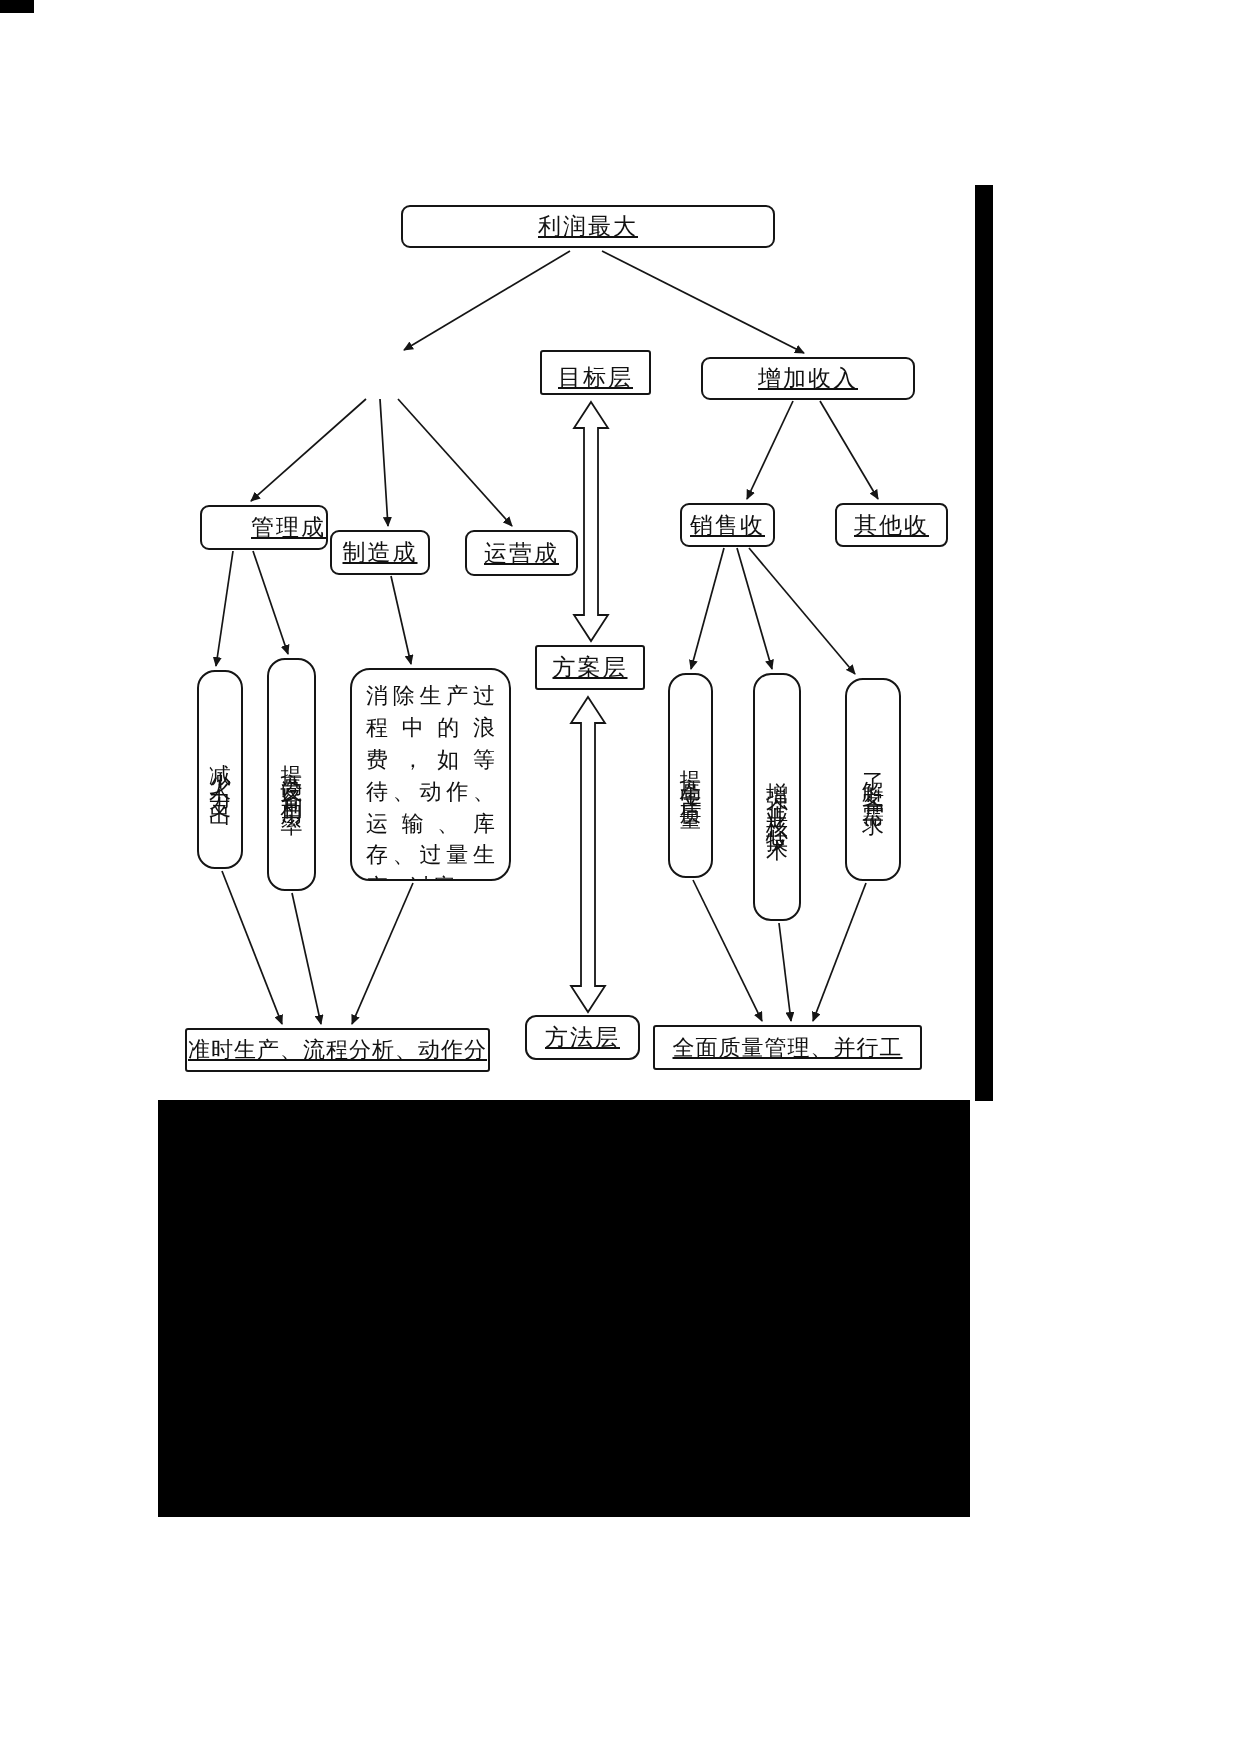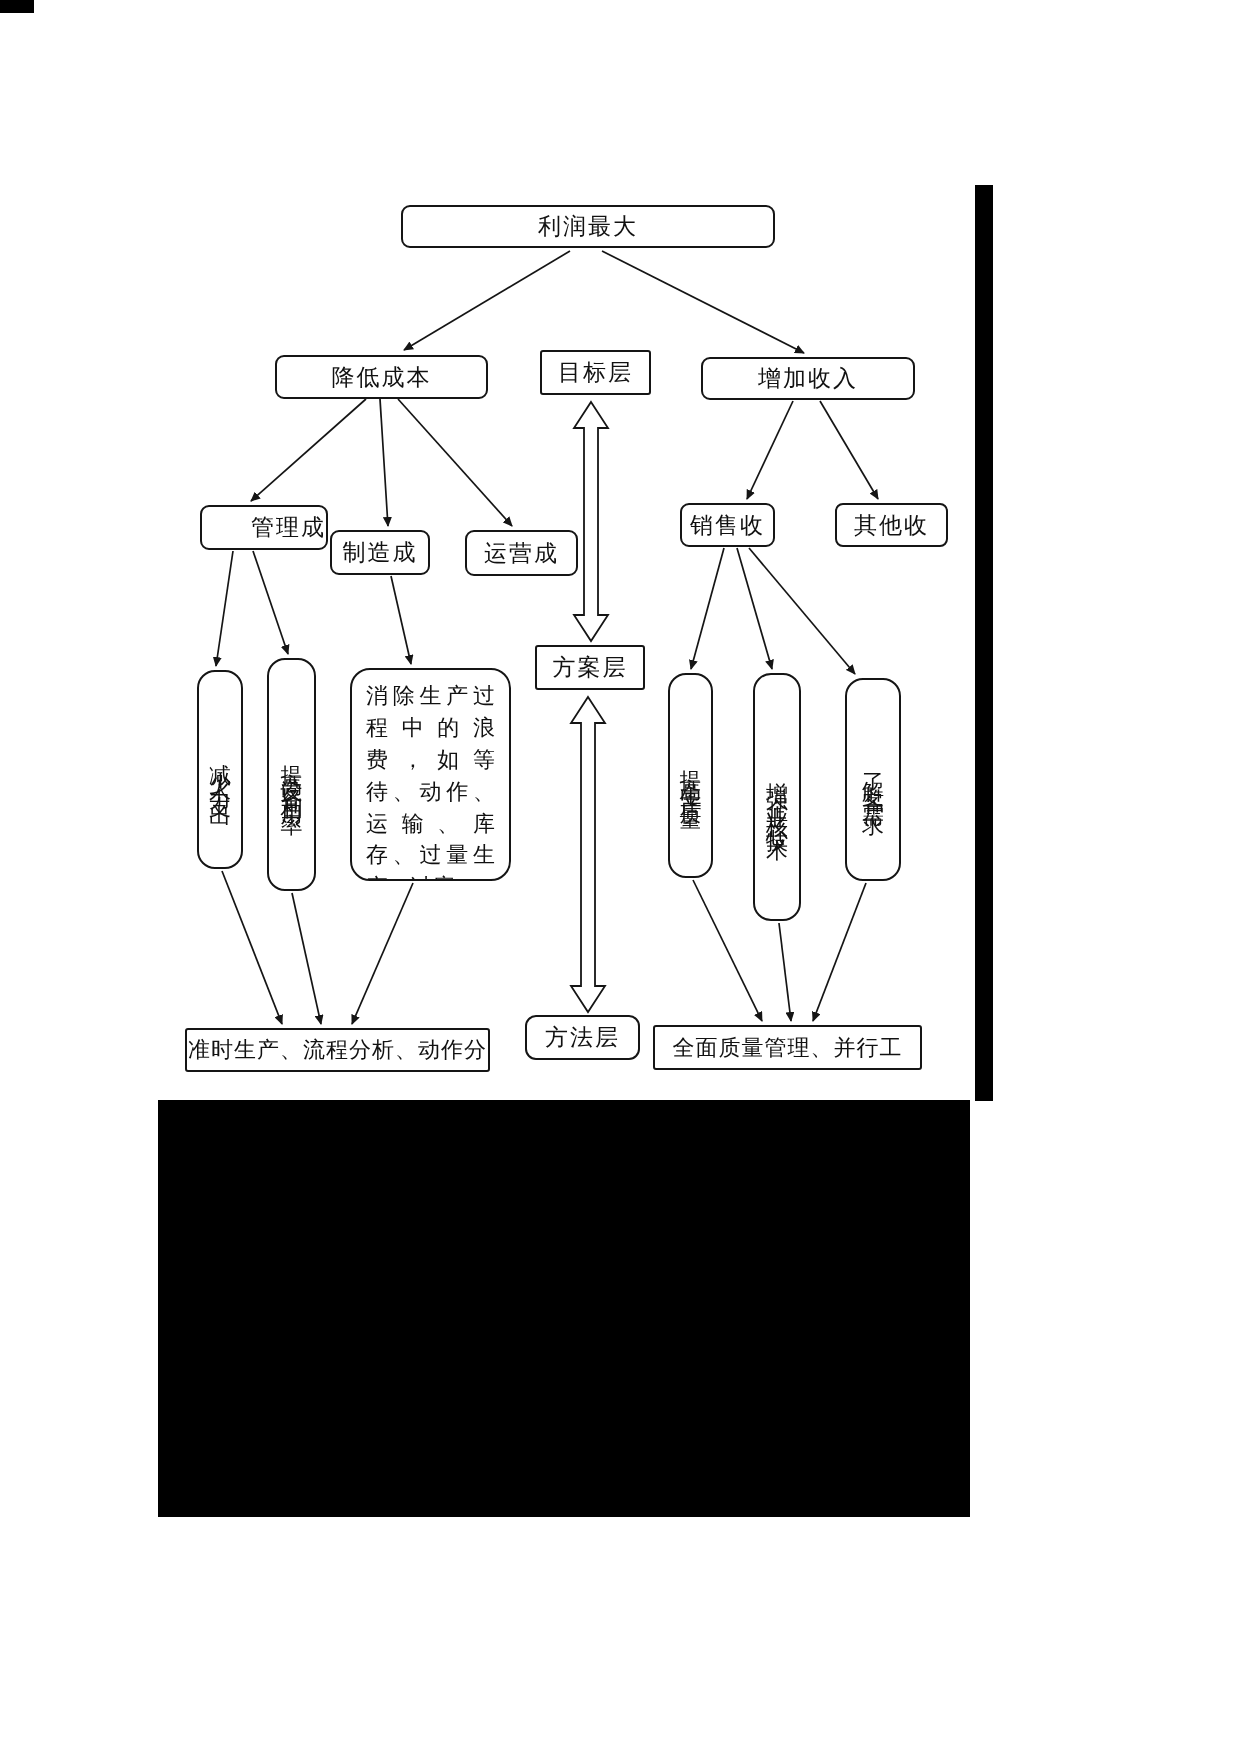--- a/index.html
+++ b/index.html
@@ -1,20 +1,20 @@
 <!DOCTYPE html>
 <html><head>
 <meta charset="utf-8">
 <style>
   html,body{margin:0;padding:0;background:#e8e8e8;}
   #page{position:relative;width:1240px;height:1754px;background:#ffffff;overflow:hidden;
         font-family:"Liberation Serif","DejaVu Serif",serif;color:#111;}
   .box{position:absolute;border:2px solid #151515;background:#fff;display:flex;
        align-items:center;justify-content:center;font-size:23px;letter-spacing:2px;
-       box-sizing:border-box;text-align:center;}
+       box-sizing:border-box;text-align:center;text-decoration:underline;}
   .r8{border-radius:9px;}
   .r2{border-radius:3px;}
   .rbig{border-radius:18px;}
   .vbox{position:absolute;border:2px solid #151515;background:#fff;display:flex;
         align-items:center;justify-content:center;font-size:22px;box-sizing:border-box;
         overflow:hidden;}
   .vbox span{writing-mode:vertical-rl;text-orientation:upright;letter-spacing:8px;line-height:1.1;}
   .wastebox{position:absolute;border:2px solid #151515;background:#fff;border-radius:20px;
         box-sizing:border-box;font-size:22px;line-height:1.45;padding:10px 14px;
         text-align:justify;text-justify:inter-character;overflow:hidden;}
@@ -64,25 +64,22 @@
 
     <polygon class="dbl" points="591,402 608,428 598,428 598,615 608,615 591,641 574,615 584,615 584,428 574,428"></polygon>
 
     <polygon class="dbl" points="588,697 605,723 595,723 595,986 605,986 588,1012 571,986 581,986 581,723 571,723"></polygon>
   </svg>
 
   <div class="box r8" style="left:401px;top:205px;width:374px;height:43px;">
     <span>利润最大</span>
   </div>
 
-  <div class="box r8" style="left:275px;top:355px;width:213px;height:44px;">
-    <span>降低成本</span>
-  </div>
 
-  <div class="box r2" style="left:540px;top:350px;width:111px;height:45px;">
+  <div class="box r2" style="left:540px;top:350px;width:111px;height:45px;align-items:flex-end;">
     <span>目标层</span>
   </div>
 
   <div class="box r8" style="left:701px;top:357px;width:214px;height:43px;">
     <span>增加收入</span>
   </div>
 
   <div class="box r8" style="left:200px;top:505px;width:128px;height:45px;justify-content:flex-end;">
     <span>管理成</span>
   </div>

